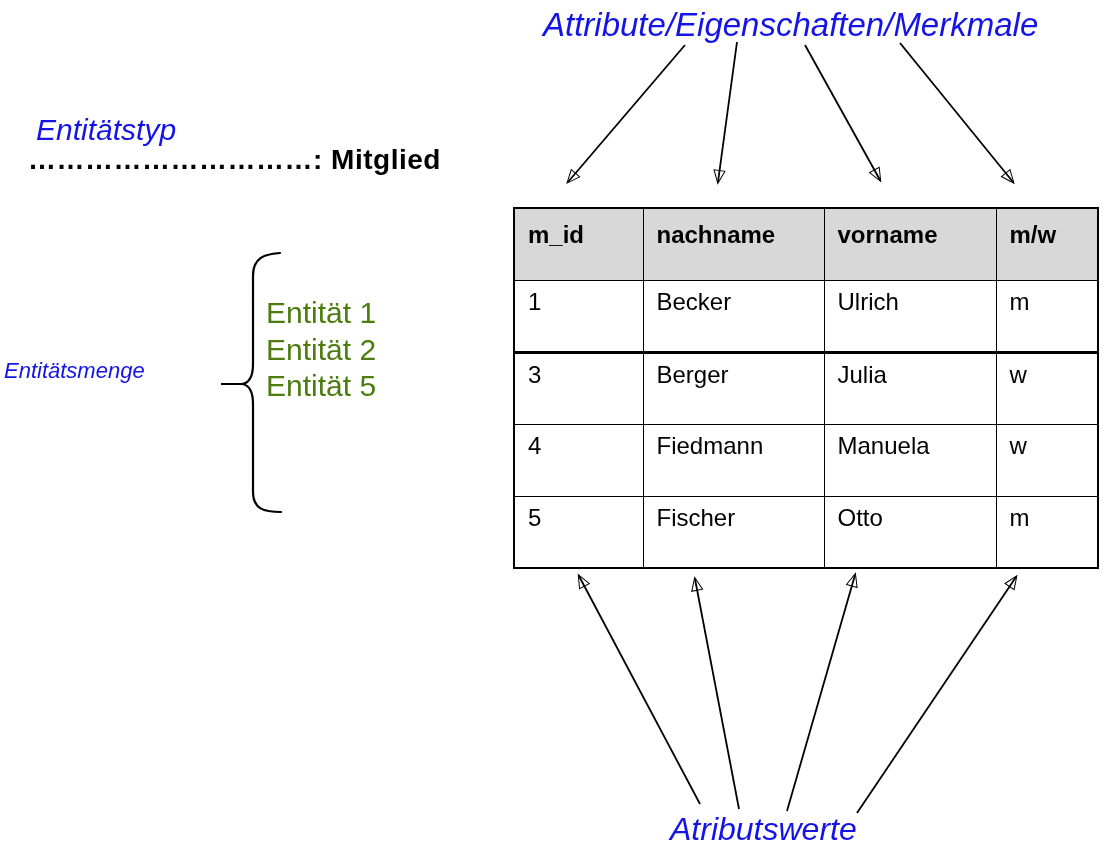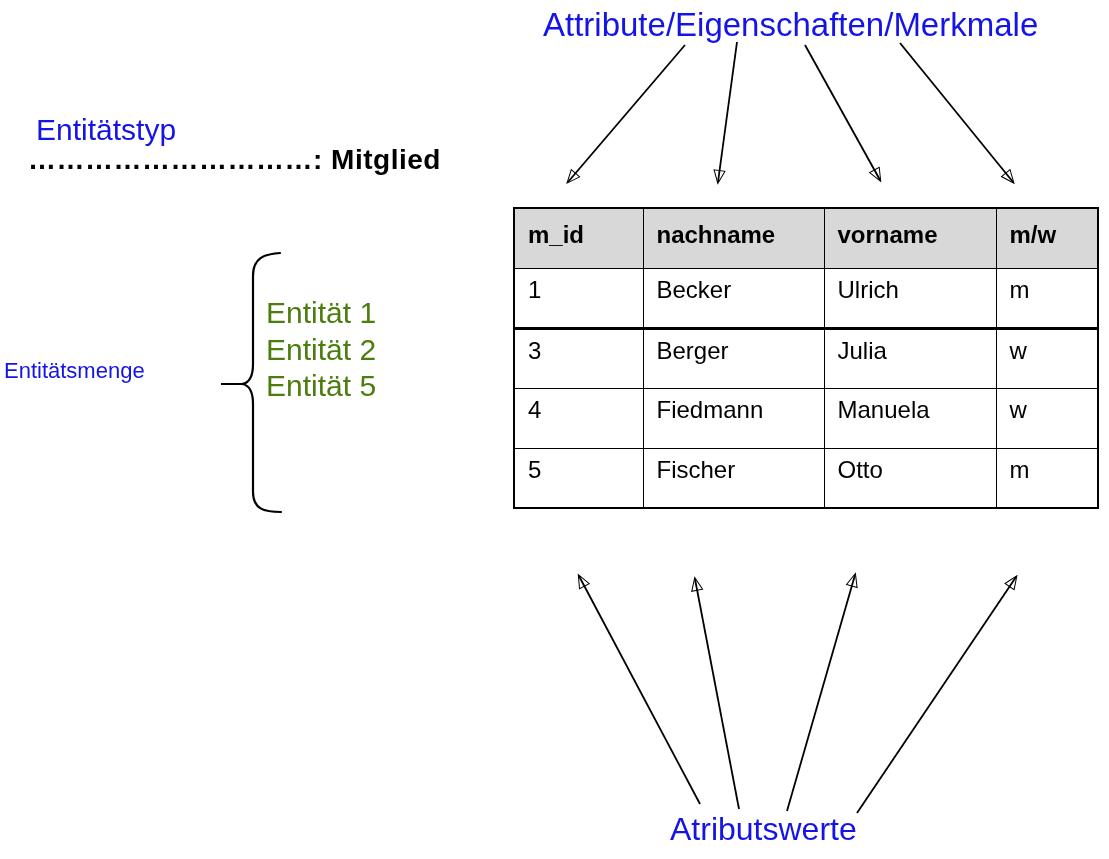--- a/index.html
+++ b/index.html
@@ -8,20 +8,21 @@
     position: relative;
     background: #ffffff;
     font-family: "Liberation Sans", sans-serif;
     overflow: hidden;
   }
   .blue-label {
     position: absolute;
     color: #1414e6;
     line-height: 1.05;
     white-space: nowrap;
+    font-style: italic;
   }
   #attributes-title { left: 543px; top: 8px;  font-size: 33px; }
   #entity-type     { left: 36px;  top: 114px; font-size: 30px; }
   #entity-set      { left: 4px;   top: 359px; font-size: 22px; }
   #attr-values     { left: 670px; top: 813px; font-size: 32px; }
 
   #entity-type-line {
     position: absolute;
     left: 28px; top: 144px;
     font-size: 28px;
@@ -47,21 +48,21 @@
     table-layout: fixed;
     width: 584px;
     border: 2px solid #000;
   }
   #member-table th, #member-table td {
     box-sizing: border-box;
     border: 1px solid #000;
     vertical-align: top;
     text-align: left;
     font-size: 24px;
-    height: 60px;
+    height: 72px;
     overflow: hidden;
   }
   #member-table th {
     background: #d8d8d8;
     font-weight: bold;
     padding: 12px 0 0 13px;
   }
   #member-table td {
     font-weight: normal;
     padding: 7px 0 0 13px;

